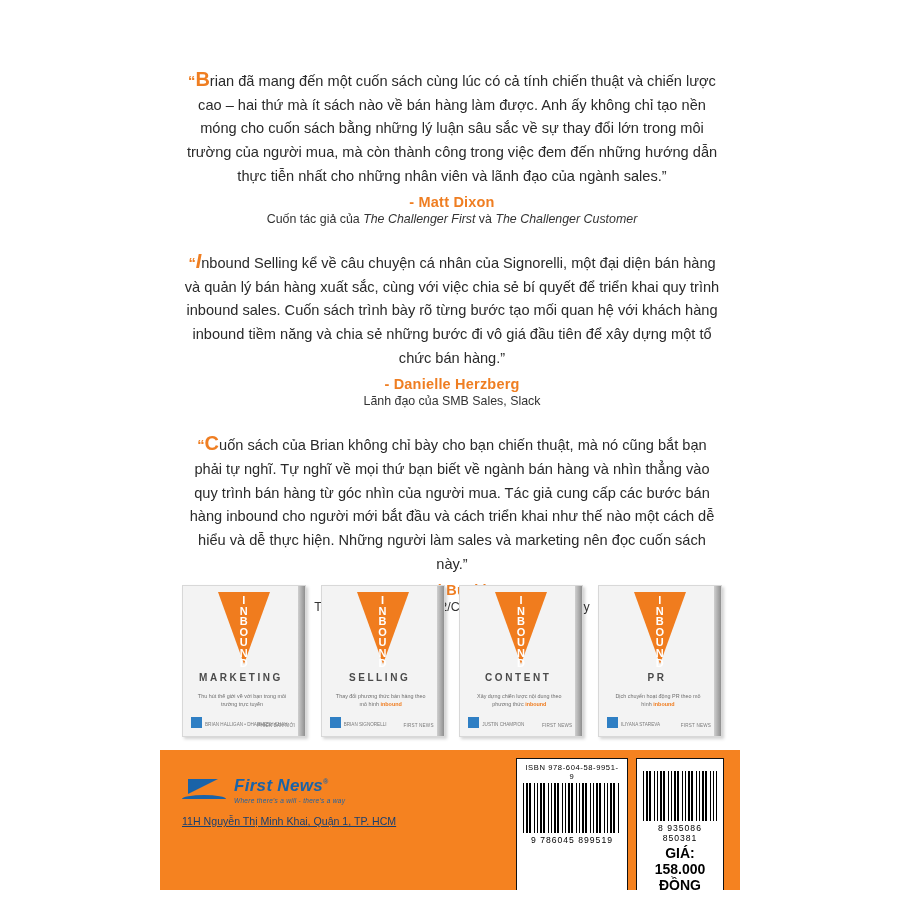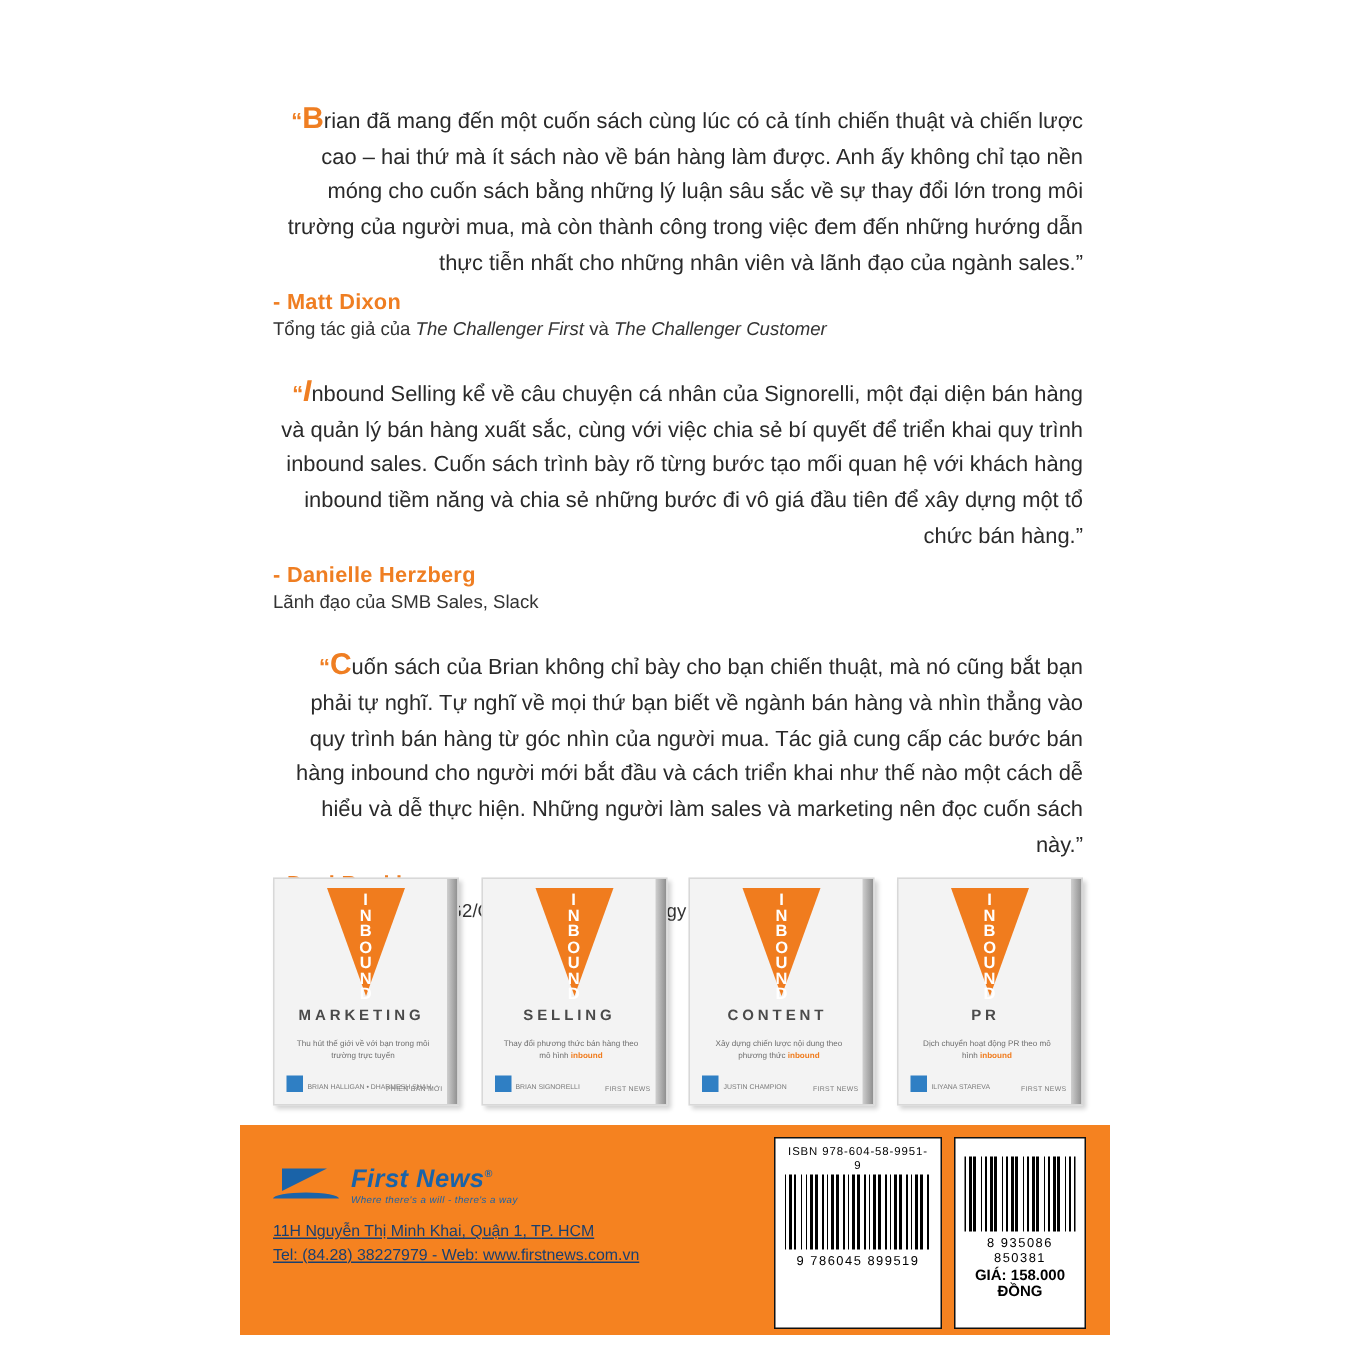--- a/index.html
+++ b/index.html
@@ -39,35 +39,35 @@
     top: 60px;
     width: 540px;
   }
   .quote-block {
     margin-bottom: 26px;
   }
   .quote-text {
     font-size: 14.6px;
     line-height: 1.62;
     color: #2a2a2a;
-    text-align: right;
+    text-align: center;
     margin: 0;
   }
   .drop {
     color: #ef7e22;
     font-weight: bold;
     font-size: 20px;
     line-height: 0;
   }
   .quote-mark {
     color: #ef7e22;
     font-weight: bold;
   }
   .attrib {
-    text-align: left;
+    text-align: center;
     margin-top: 6px;
   }
   .attrib .who {
     color: #ef7e22;
     font-size: 14.5px;
     font-weight: bold;
     letter-spacing: 0.2px;
   }
   .attrib .role {
     color: #333;
@@ -259,42 +259,42 @@
       #000 6px 8px, #fff 8px 11px, #000 11px 12px, #fff 12px 14px);
   }
   .bc-num {
     font-size: 8.6px;
     text-align: center;
     letter-spacing: 1px;
     margin-top: 2px;
     color: #000;
   }
   .bc-price {
-    font-size: 10px;
+    font-size: 14px;
     text-align: center;
     font-weight: bold;
     margin-top: 2px;
     color: #000;
   }
   .bc1 { width: 112px; }
   .bc2 { width: 88px; }
 </style>
 </head>
 <body>
 
 <div class="page">
   <div class="cover">
 
     <div class="quotes">
 
       <div class="quote-block">
         <p class="quote-text"><span class="quote-mark">“</span><span class="drop">B</span><span>rian đã mang đến một cuốn sách cùng lúc có cả tính chiến thuật và chiến lược cao – hai thứ mà ít sách nào về bán hàng làm được. Anh ấy không chỉ tạo nền móng cho cuốn sách bằng những lý luận sâu sắc về sự thay đổi lớn trong môi trường của người mua, mà còn thành công trong việc đem đến những hướng dẫn thực tiễn nhất cho những nhân viên và lãnh đạo của ngành sales.”</span></p>
         <div class="attrib">
           <div class="who">- Matt Dixon</div>
-          <div class="role"><span>Tổng tác giả của </span><i>The Challenger First</i><span> và </span><i>The Challenger Customer</i></div>
+          <div class="role"><span>Cuốn tác giả của </span><i>The Challenger First</i><span> và </span><i>The Challenger Customer</i></div>
         </div>
       </div>
 
       <div class="quote-block">
         <p class="quote-text"><span class="quote-mark">“</span><span class="drop" style="font-style:italic">I</span><span>nbound Selling kể về câu chuyện cá nhân của Signorelli, một đại diện bán hàng và quản lý bán hàng xuất sắc, cùng với việc chia sẻ bí quyết để triển khai quy trình inbound sales. Cuốn sách trình bày rõ từng bước tạo mối quan hệ với khách hàng inbound tiềm năng và chia sẻ những bước đi vô giá đầu tiên để xây dựng một tổ chức bán hàng.”</span></p>
         <div class="attrib">
           <div class="who">- Danielle Herzberg</div>
           <div class="role">Lãnh đạo của SMB Sales, Slack</div>
         </div>
       </div>
@@ -397,21 +397,20 @@
             <div class="sail"></div>
             <div class="wave"></div>
           </div>
           <div>
             <div class="logo-text"><span>First News</span><sup>®</sup></div>
             <div class="logo-tag">Where there's a will - there's a way</div>
           </div>
         </div>
         <div class="addr">
           <div>11H Nguyễn Thị Minh Khai, Quận 1, TP. HCM</div>
-          <div>Tel: (84.28) 38227979 - Web: www.firstnews.com.vn</div>
         </div>
       </div>
 
       <div class="barcodes">
         <div class="bc-box bc1">
           <div class="bc-isbn-top">ISBN 978-604-58-9951-9</div>
           <div class="bars"></div>
           <div class="bc-num">9 786045 899519</div>
         </div>
         <div class="bc-box bc2">

